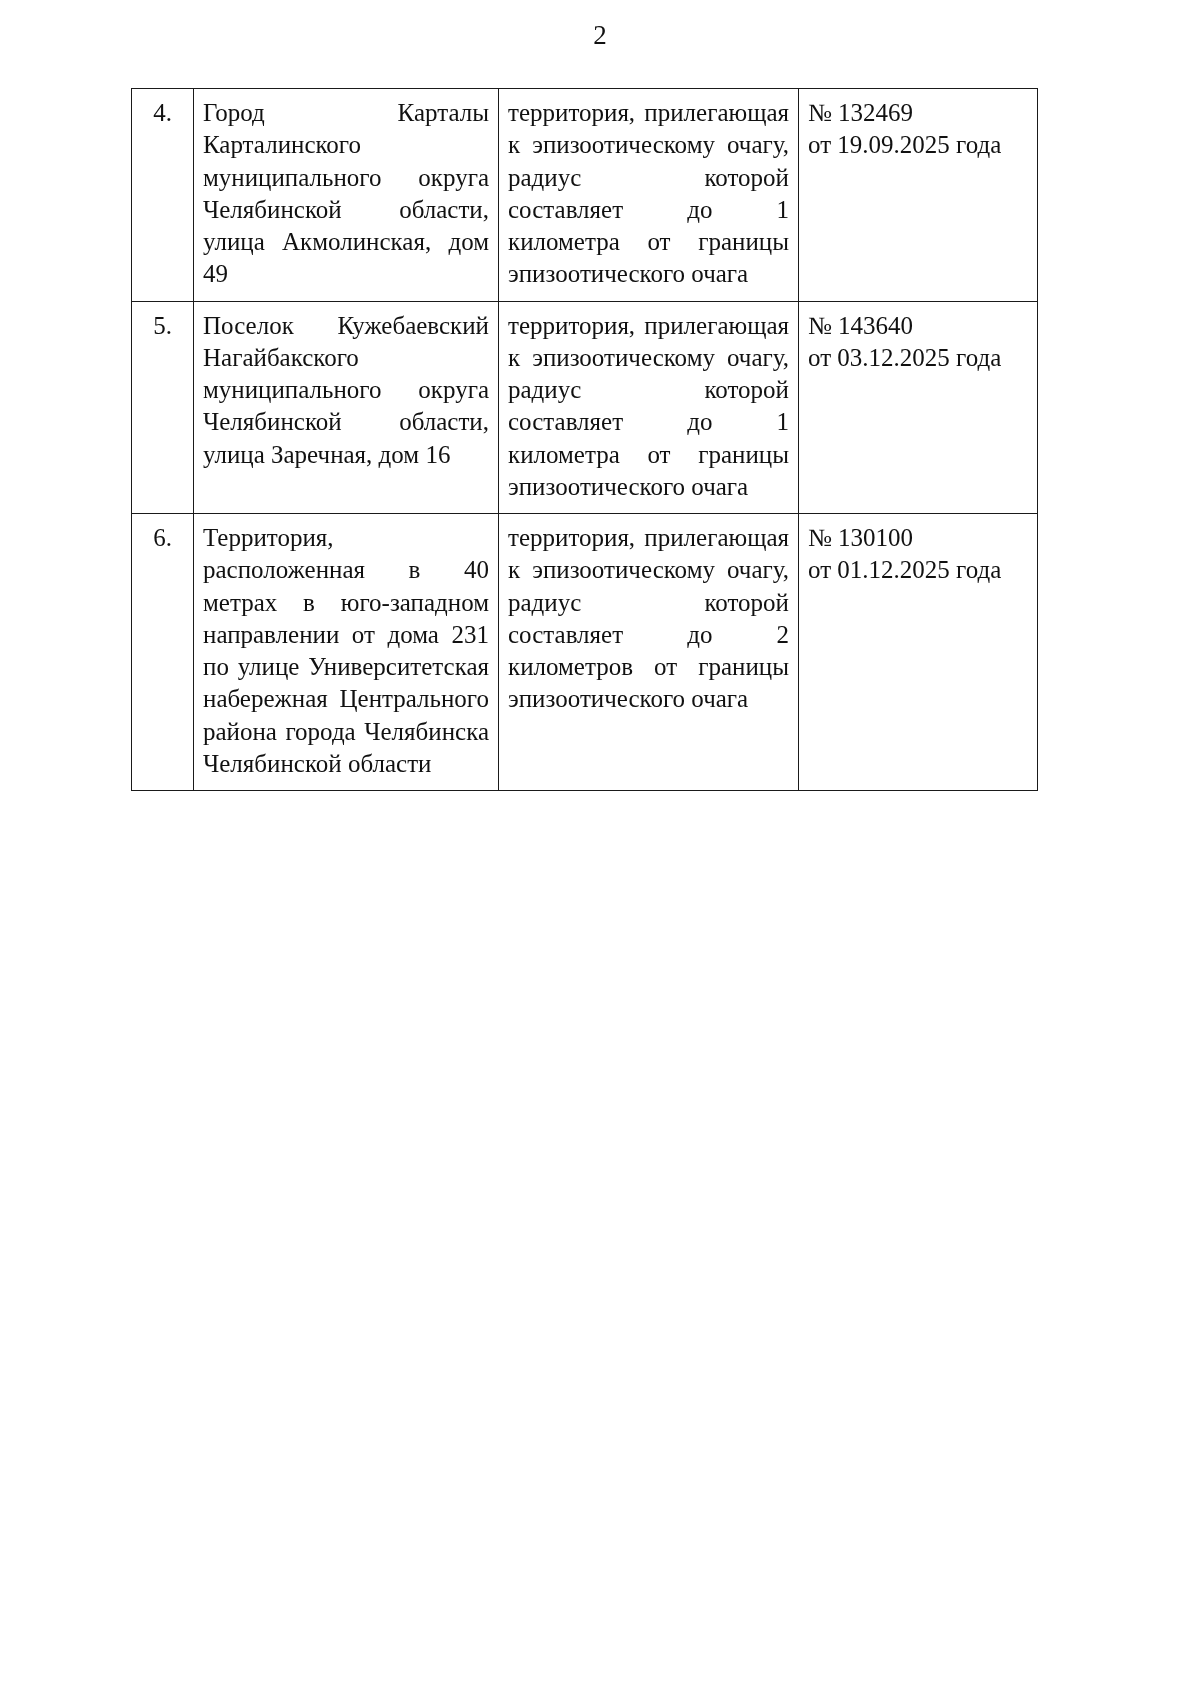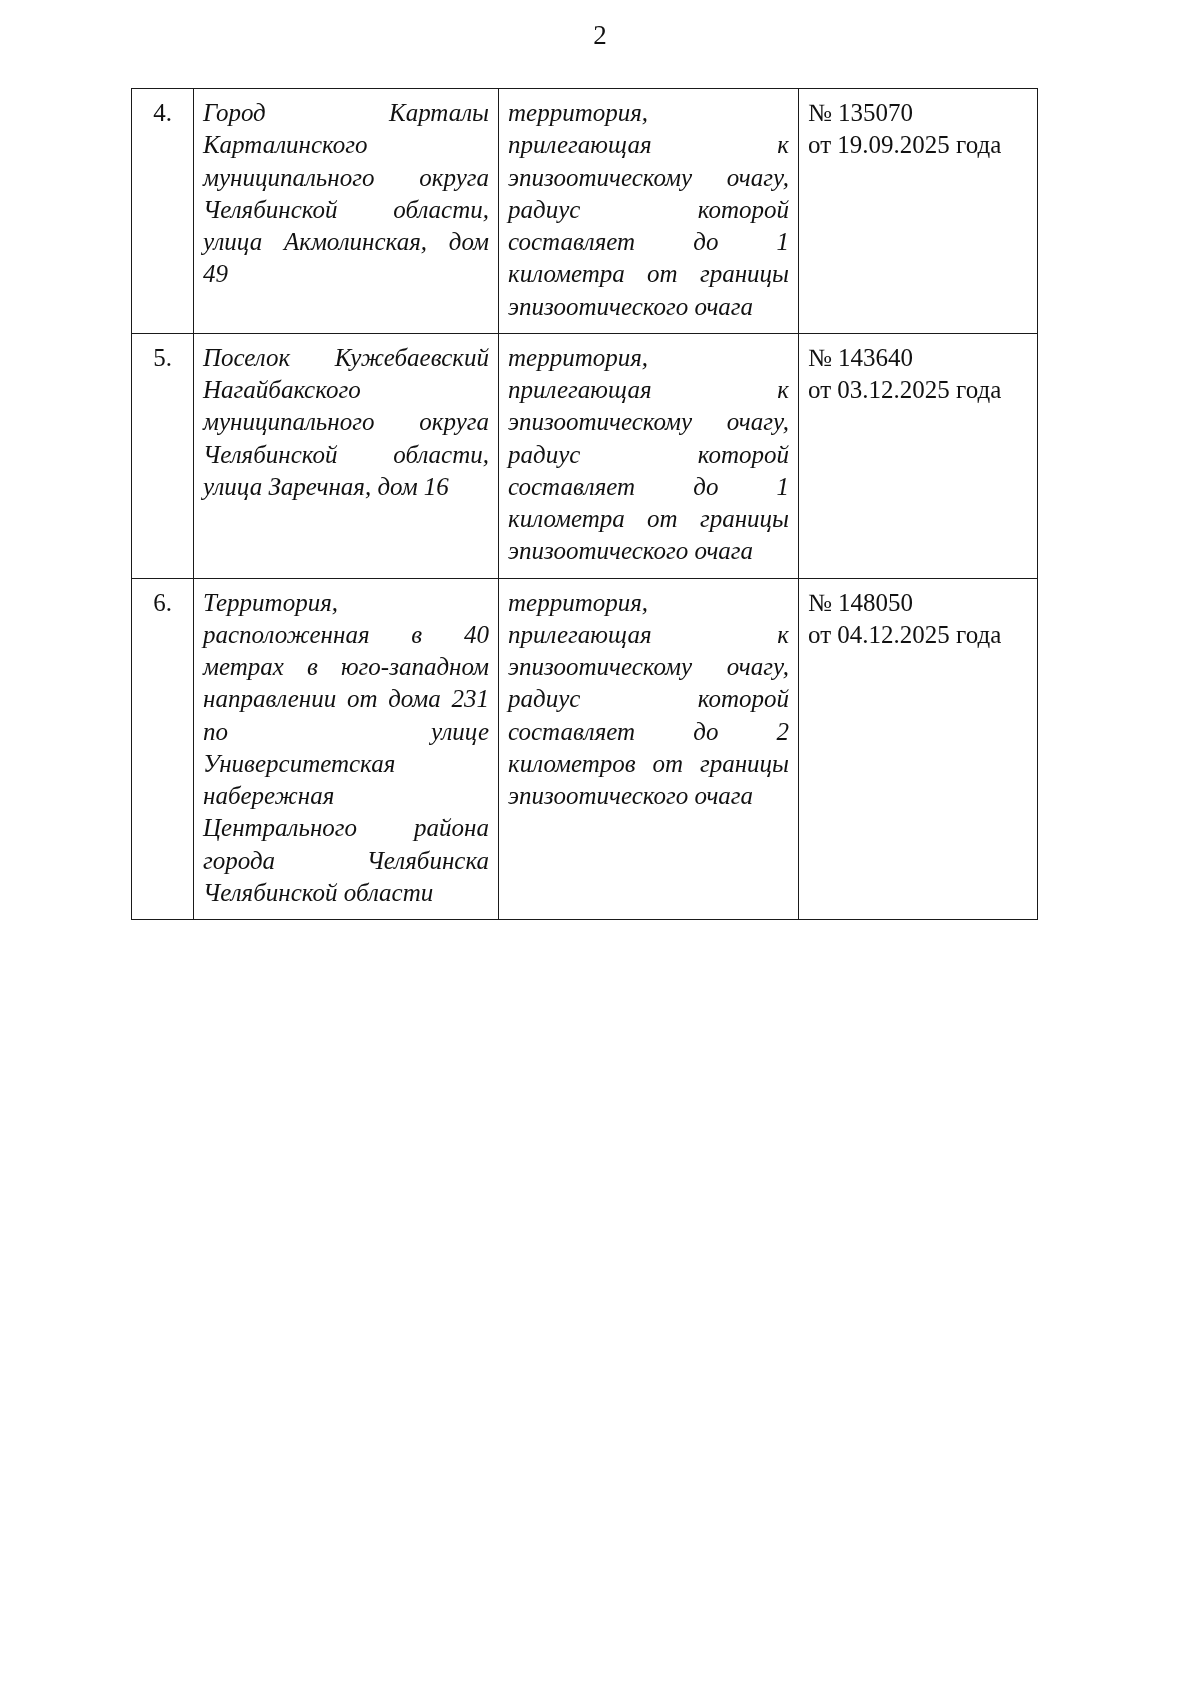--- a/index.html
+++ b/index.html
@@ -58,21 +58,20 @@
     text-align: center;
     padding-left: 0;
     padding-right: 6px;
   }
   td.cell-obj, td.cell-zone {
     text-align: justify;
     text-justify: inter-word;
     -moz-text-align-last: left;
     text-align-last: left;
     hyphens: none;
-    font-style: italic;
   }
   td.cell-doc {
     text-align: left;
     white-space: normal;
   }
   td.cell-doc .doc-line { display: block; }
 
   
   table.doc-table td { box-shadow: inset 0 0 0 0 transparent; }
 </style>
@@ -90,41 +89,41 @@
       <col class="c-zone">
       <col class="c-doc">
     </colgroup>
     <tbody>
 
       <tr>
         <td class="cell-num">4.</td>
         <td class="cell-obj">Город Карталы Карталинского муниципального округа Челябинской области, улица Акмолинская, дом 49</td>
         <td class="cell-zone">территория, прилегающая к эпизоотическому очагу, радиус которой составляет до 1 километра от границы эпизоотического очага</td>
         <td class="cell-doc">
-          <span class="doc-line">№ 135070</span>
+          <span class="doc-line">№ 132469</span>
           <span class="doc-line">от 19.09.2025 года</span>
         </td>
       </tr>
 
       <tr>
         <td class="cell-num">5.</td>
         <td class="cell-obj">Поселок Кужебаевский Нагайбакского муниципального округа Челябинской области, улица Заречная, дом 16</td>
         <td class="cell-zone">территория, прилегающая к эпизоотическому очагу, радиус которой составляет до 1 километра от границы эпизоотического очага</td>
         <td class="cell-doc">
           <span class="doc-line">№ 143640</span>
           <span class="doc-line">от 03.12.2025 года</span>
         </td>
       </tr>
 
       <tr>
         <td class="cell-num">6.</td>
         <td class="cell-obj">Территория, расположенная в 40 метрах в юго-западном направлении от дома 231 по улице Университетская набережная Центрального района города Челябинска Челябинской области</td>
         <td class="cell-zone">территория, прилегающая к эпизоотическому очагу, радиус которой составляет до 2 километров от границы эпизоотического очага</td>
         <td class="cell-doc">
-          <span class="doc-line">№ 148050</span>
-          <span class="doc-line">от 04.12.2025 года</span>
+          <span class="doc-line">№ 130100</span>
+          <span class="doc-line">от 01.12.2025 года</span>
         </td>
       </tr>
 
     </tbody>
   </table>
 
 </div>
 
 </body></html>

